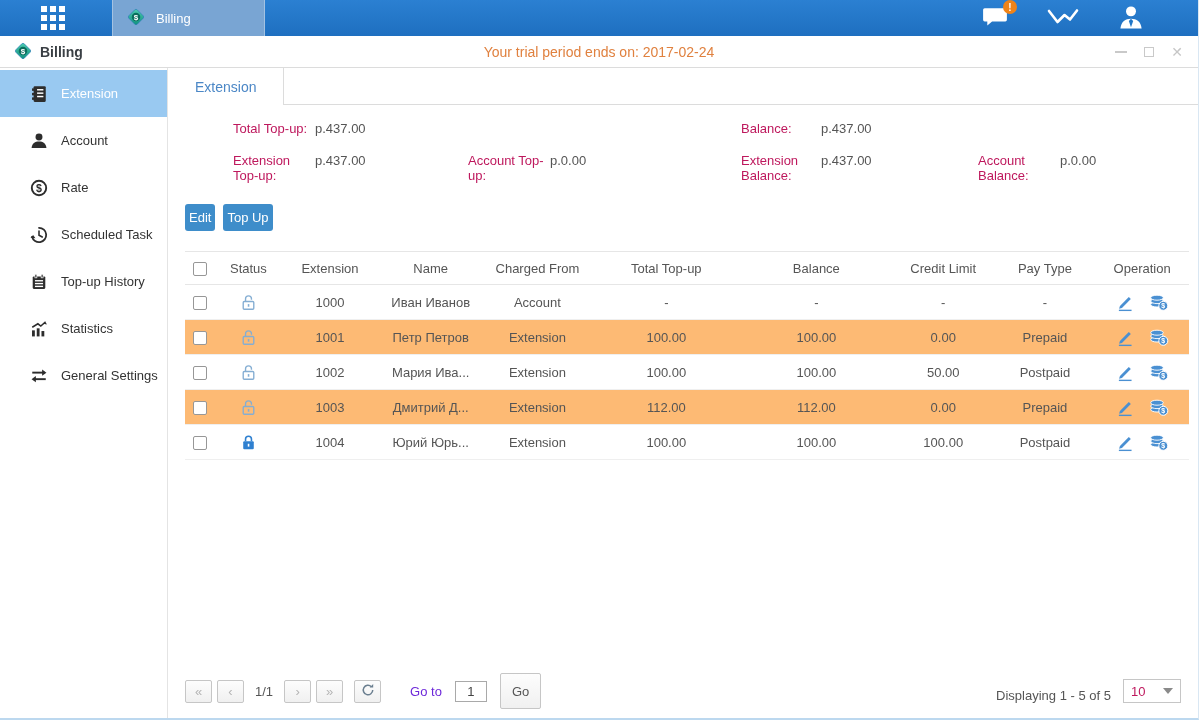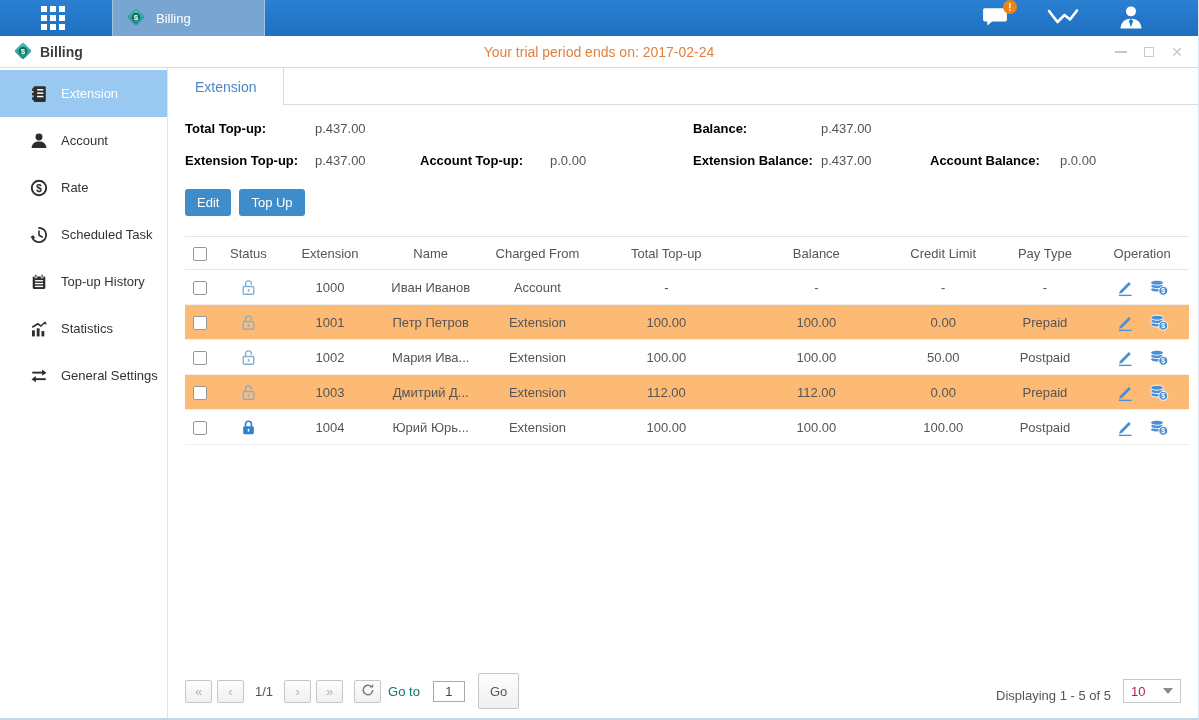--- a/index.html
+++ b/index.html
@@ -49,27 +49,27 @@
 
   
   .tabstrip { height:37px; flex:0 0 37px; display:flex; }
   .tab { padding:0 27px; display:flex; align-items:center; font-size:14px; color:#4b87c6;
     border-right:1px solid #dcdcdc; background:#fff; cursor:pointer; }
   .tabstrip .tab-rest { flex:1; border-bottom:1px solid #dcdcdc; }
 
   
   .summary { display:grid; grid-template-columns:130px 105px 130px 143px 128px 109px 130px auto;
     row-gap:17px; padding:16px 17px 0 17px; }
-  .sum-label { font-weight:bold; color:#000000; }
+  .sum-label { font-weight:normal; color:#be185d;margin-left:48px; }
   .sum-value { color:#555; }
 
   
   .btn-row { padding:21px 17px 0 17px; display:flex; gap:8px; }
   .btn { background:#3e8dca; color:#fff; border:none; border-radius:3px; height:27px;
-    padding:0 12px; font-size:13px; font-family:inherit; cursor:pointer; }
+    padding:0 4px; font-size:13px; font-family:inherit; cursor:pointer; }
 
   
   .table-wrap { padding:20px 9px 0 17px; flex:1; overflow:hidden; }
   table { border-collapse:collapse; width:100%; table-layout:fixed; }
   thead th { font-weight:normal; color:#555; height:33px; border-top:1px solid #e6e6e6;
     border-bottom:1px solid #e6e6e6; text-align:center; }
   tbody td { height:35px; text-align:center; color:#555; border-bottom:1px solid #efefef; }
   tbody tr.alt { background:#fdba74; }
   .col-check { width:30px; }
   .col-status { width:66px; }
@@ -89,21 +89,21 @@
   .op svg { width:20px; height:19px; }
 
   
   .footer { margin-top:auto; flex:0 0 46px; display:flex; align-items:center; padding:0 17px 8px 17px; }
   .pager { display:flex; align-items:center; gap:5px; }
   .pbtn { min-width:27px; height:23px; border:1px solid #c6c6c6; border-radius:2px;
     background:linear-gradient(#fdfdfd,#f0f0f0); color:#b5b5b5; font-size:13px;
     display:inline-flex; align-items:center; justify-content:center; cursor:pointer; }
   .pbtn svg { width:14px; height:14px; }
   .page-ind { color:#555; margin:0 6px; }
-  .goto-label { margin:0 8px 0 2px; color:#0f766e; }
+  .goto-label { margin:0 8px 0 24px; color:#6d28d9; }
   .goto-input { width:32px; height:21px; border:1px solid #a9a9a9; text-align:center;
     font-size:13px; font-family:inherit; color:#444; }
   .go-btn { margin-left:8px; height:36px; padding:0 11px; border:1px solid #c6c6c6; border-radius:2px;
     background:linear-gradient(#fdfdfd,#f0f0f0); color:#555; font-size:13px; font-family:inherit; cursor:pointer; }
   .footer-right { margin-left:auto; display:flex; align-items:flex-end; gap:12px; }
   .displaying { color:#555; }
   .page-size { width:58px; height:24px; border:1px solid #c6c6c6; background:#fff;
     display:flex; align-items:center; justify-content:space-between; padding:0 7px; cursor:pointer; color:#be185d; }
   .caret { width:0; height:0; border-left:5px solid transparent; border-right:5px solid transparent;
     border-top:6px solid #8a8a8a; }

